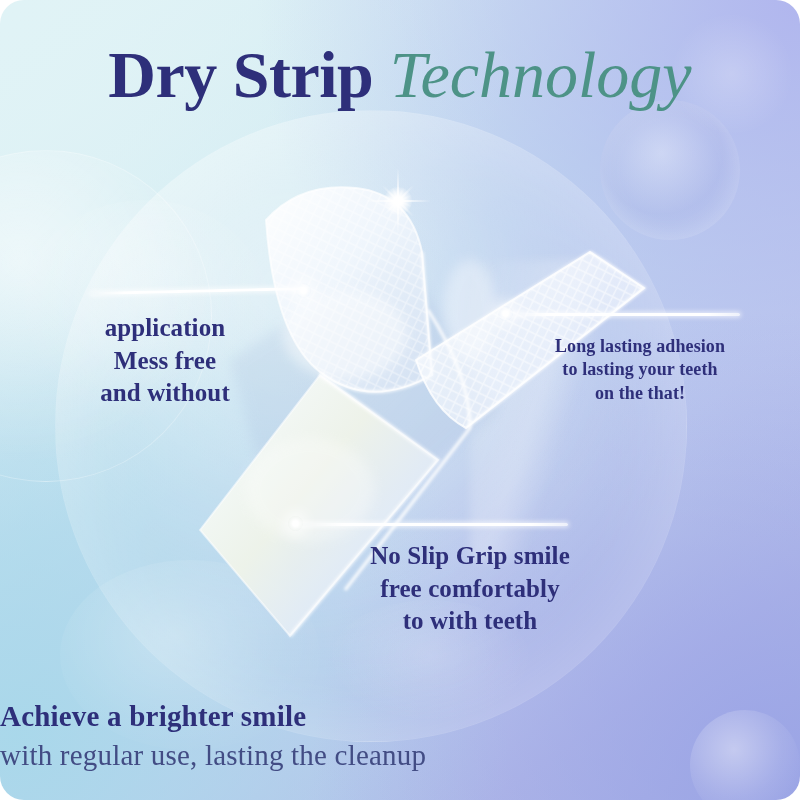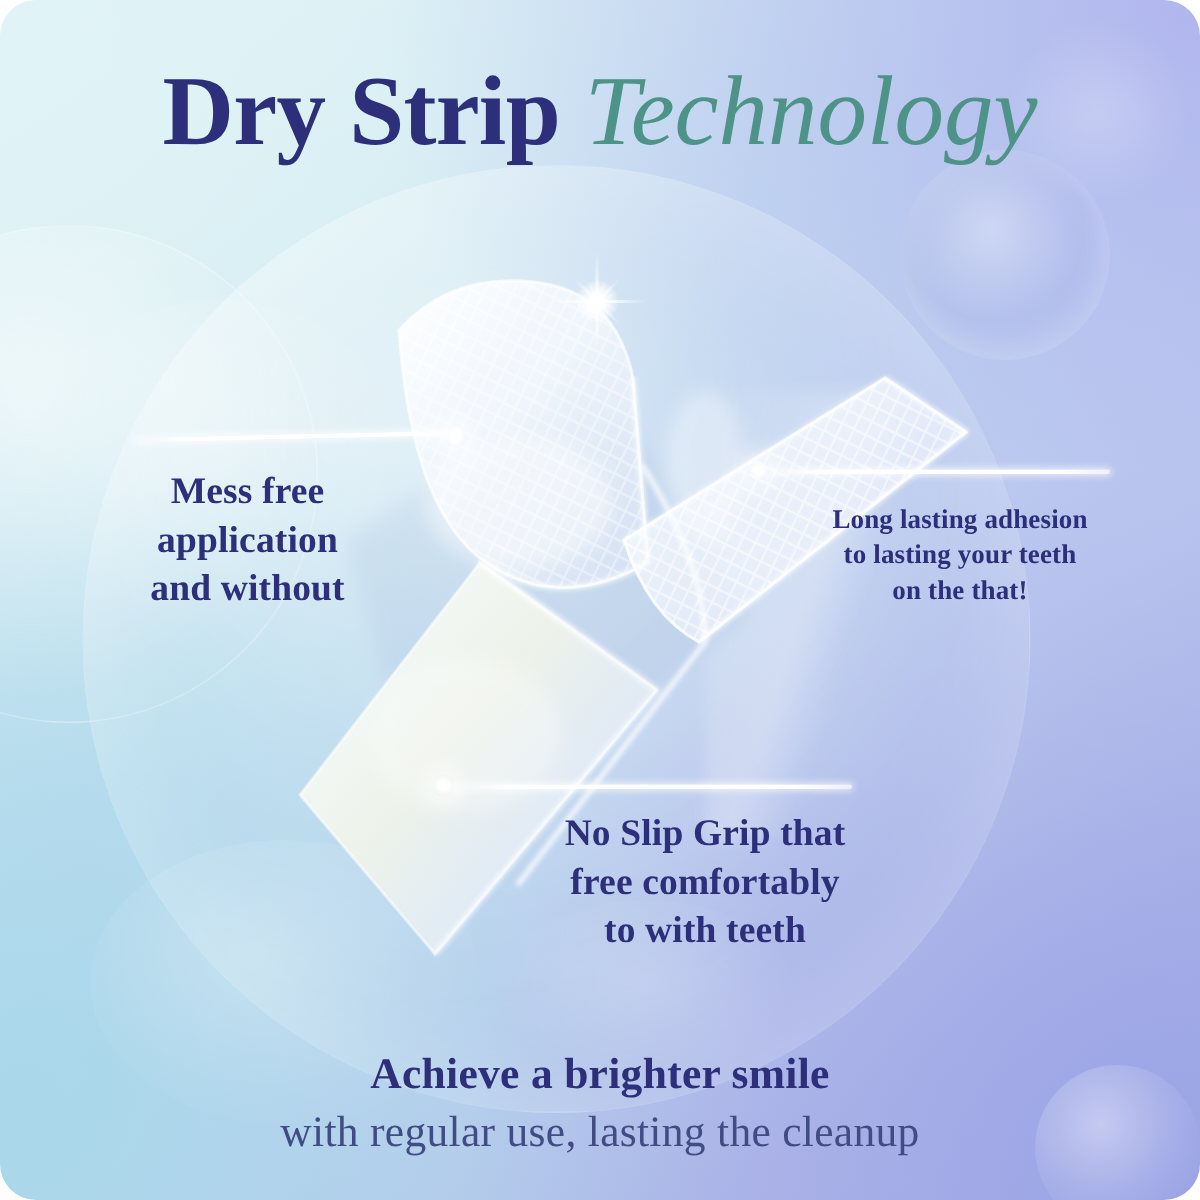--- a/index.html
+++ b/index.html
@@ -125,21 +125,21 @@
   }
   #sparkle .ray{
     position:absolute;left:42px;top:10px;width:2px;height:66px;
     background:linear-gradient(180deg, rgba(255,255,255,0) 0%, rgba(255,255,255,.95) 46%, rgba(255,255,255,.95) 54%, rgba(255,255,255,0) 100%);
     transform-origin:50% 50%;
   }
   #sparkle .ray.s{height:44px;top:21px;opacity:.8;}
   #sparkle .ray.t{height:30px;top:28px;opacity:.6;}
 
   
-  #footer{position:absolute;left:0;top:698px;width:800px;text-align:center;}
+  #footer{position:absolute;left:0;top:698px;width:800px;text-align:left;}
   #footer .f1{font-size:29px;font-weight:bold;letter-spacing:.2px;line-height:1.25;}
   #footer .f2{font-size:29px;font-weight:400;letter-spacing:.2px;line-height:1.3;margin-top:3px;}
 </style>
 </head>
 <body>
 
 <div id="stage">
 
   <div class="bubble b-main"></div>
   <div class="bubble b-ul"></div>
@@ -231,33 +231,33 @@
   <div class="conn" id="conn-right">
     <div class="ln"></div>
     <div class="dot"></div>
   </div>
   <div class="conn" id="conn-bottom">
     <div class="ln"></div>
     <div class="dot"></div>
   </div>
 
   <div class="callout" id="callout-left" style="color: rgb(46, 47, 122);">
+    <div>application</div>
     <div>Mess free</div>
-    <div>application</div>
     <div>and without</div>
   </div>
 
   <div class="callout" id="callout-right" style="color: rgb(46, 47, 122);">
     <div>Long lasting adhesion</div>
     <div>to lasting your teeth</div>
     <div>on the that!</div>
   </div>
 
   <div class="callout" id="callout-bottom" style="color: rgb(46, 47, 122);">
-    <div>No Slip Grip that</div>
+    <div>No Slip Grip smile</div>
     <div>free comfortably</div>
     <div>to with teeth</div>
   </div>
 
   <div id="footer">
     <div class="f1" style="color: rgb(46, 47, 122);">Achieve a brighter smile</div>
     <div class="f2" style="color: rgb(66, 76, 132);">with regular use, lasting the cleanup</div>
   </div>
 
 </div>

